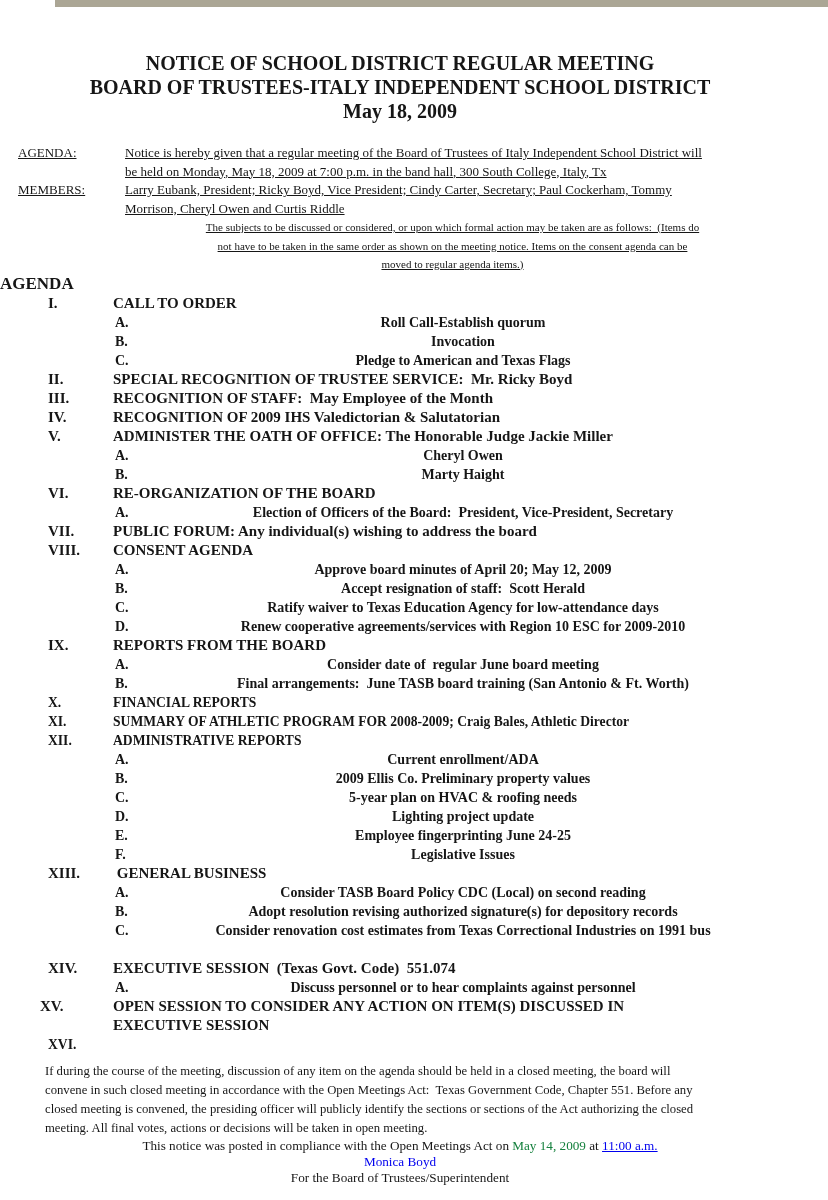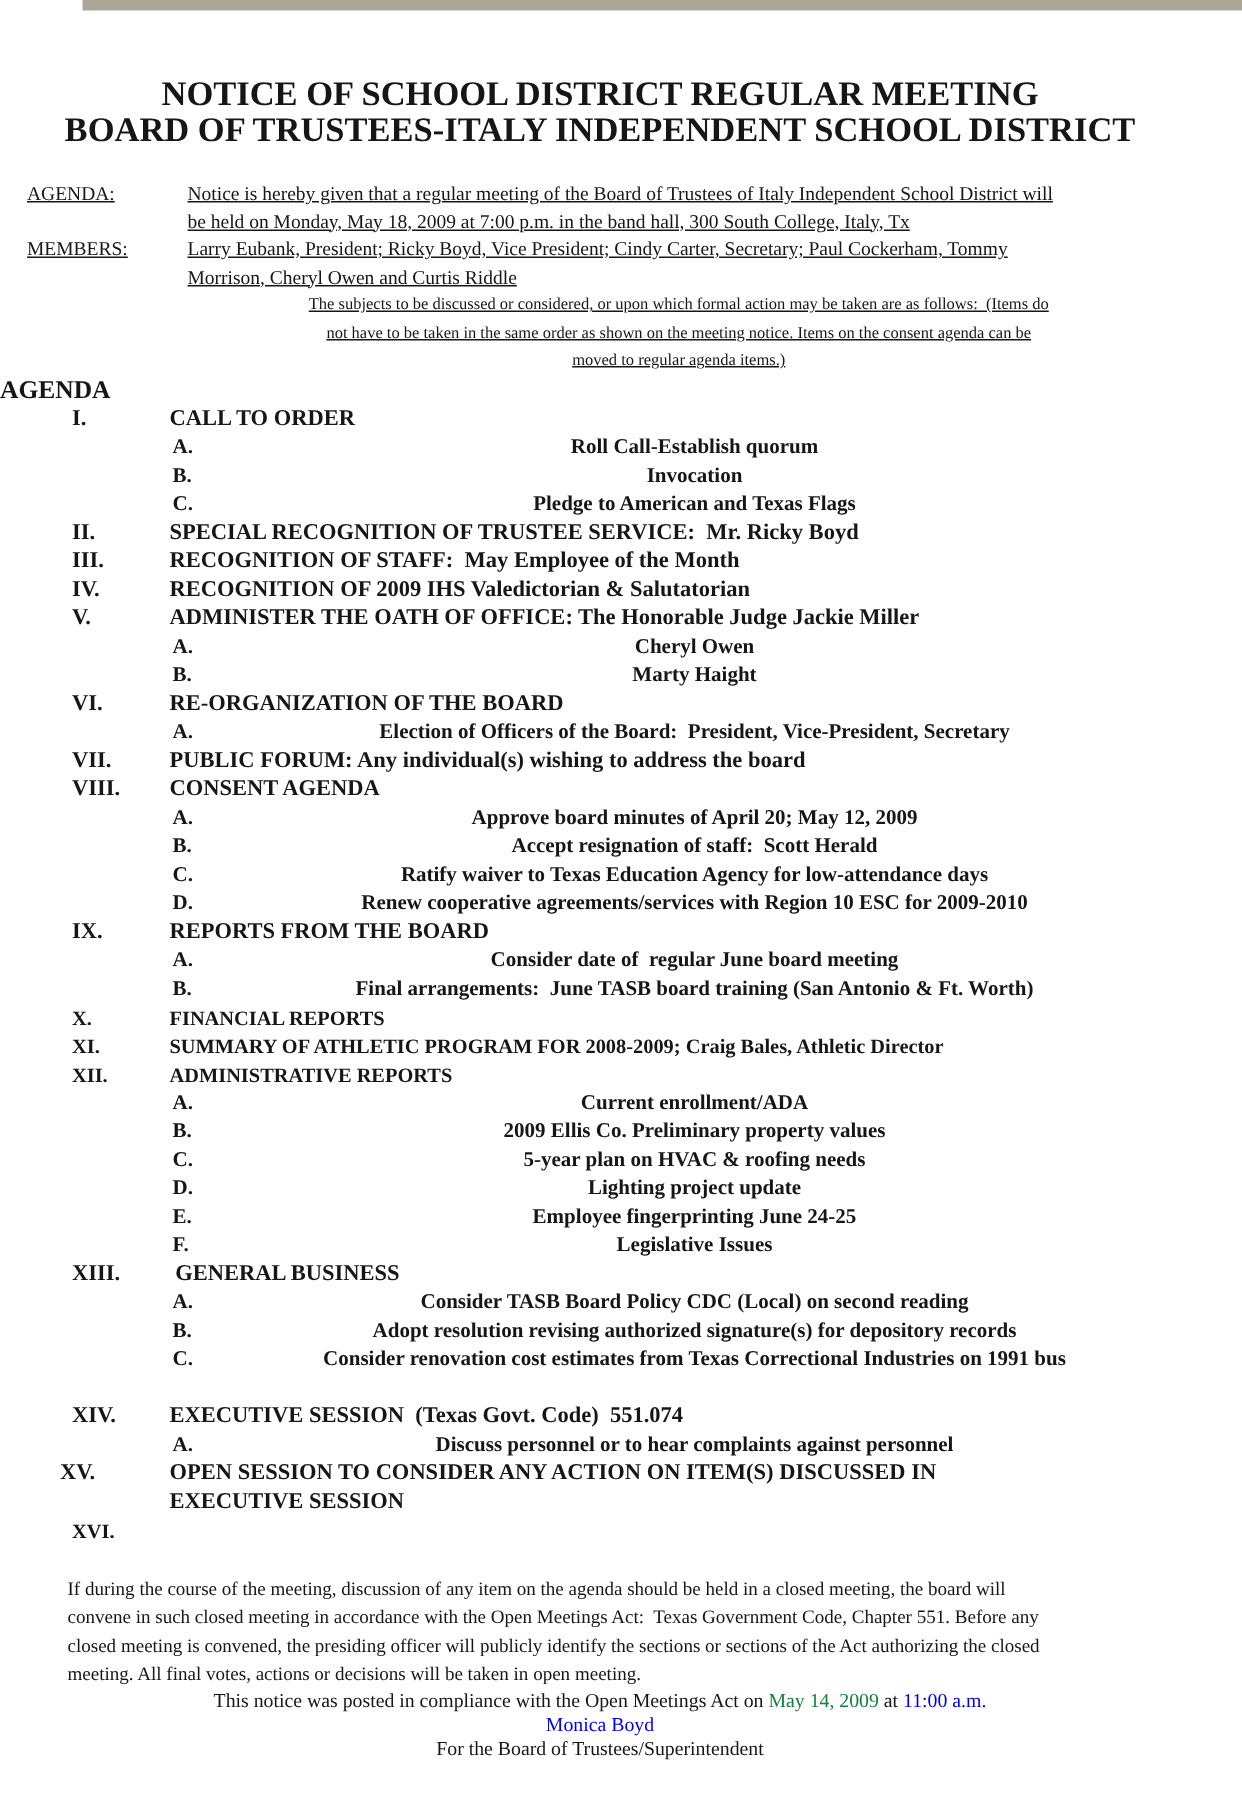--- a/index.html
+++ b/index.html
@@ -7,56 +7,57 @@
     width:828px; height:1200px;
     background:#ffffff;
     font-family:"Liberation Serif","DejaVu Serif",serif;
     color:#161616;
     overflow:hidden;
   }
   .page { position:relative; width:828px; height:1200px; background:#fff; overflow:hidden; }
   .top-bar { position:absolute; top:0; left:55px; right:0; height:7px; background:#aba695; }
   .content { width:800px; }
 
-  header.doc-header { margin-top:51px; text-align:center; font-weight:bold; font-size:23px; line-height:24px; }
+  header.doc-header { margin-top:51px; text-align:center; font-weight:bold; font-size:20px; line-height:24px; }
 
   section.info { margin-top:21px; font-size:13px; line-height:18.5px; }
   .info-row { display:flex;text-decoration:underline; }
   .info-label { flex:0 0 125px; padding-left:18px; box-sizing:border-box; }
   .info-text { flex:1; padding-right:20px; white-space:pre-wrap; }
   .info-text.centered { text-align:center; font-size:11px; }
 
   h2.agenda-heading { margin:0; text-align:left; font-size:17px; line-height:20px; font-weight:bold; }
 
   main.agenda-list { margin-top:0; }
   .item { display:flex; font-weight:bold; font-size:15px; line-height:19px; }
   .item .num { flex:0 0 65px; margin-left:48px; }
   .item .txt { flex:1; padding-right:34px; white-space:pre-wrap; }
   .item.small { font-size:13.6px; }
   .item.gap-before { margin-top:19px; }
   .item.outdent .num { margin-left:40px; flex-basis:73px; }
   .sub { display:flex; font-weight:bold; font-size:14px; line-height:19px; }
   .sub .num { flex:0 0 31px; margin-left:115px; }
   .sub .txt { flex:1; padding-right:20px; white-space:pre-wrap;text-align:center; }
 
-  footer.doc-footer { margin-top:20px; font-size:13.2px; }
+  footer.doc-footer { margin-top:8px; font-size:13.2px; }
   .closing { margin:0 15px 0 45px; font-size:12.7px; line-height:19px; white-space:pre-wrap; }
   .fline { margin:0; text-align:center; line-height:16px; }
   .blue { color:#0000ee; }
 </style>
 </head>
 <body style="color: rgb(22, 22, 22); background: rgb(255, 255, 255);">
 
 <div class="page">
   <div class="top-bar" style="background: rgb(171, 166, 149);"></div>
   <div class="content">
 
     <header class="doc-header">
       <div>NOTICE OF SCHOOL DISTRICT REGULAR MEETING</div>
       <div>BOARD OF TRUSTEES-ITALY INDEPENDENT SCHOOL DISTRICT</div>
+      <div>May 18, 2009</div>
     </header>
 
     <section class="info">
       <div class="info-row">
         <div class="info-label">AGENDA:</div>
         <div class="info-text">Notice is hereby given that a regular meeting of the Board of Trustees of Italy Independent School District will
 be held on Monday, May 18, 2009 at 7:00 p.m. in the band hall, 300 South College, Italy, Tx</div>
       </div>
       <div class="info-row">
         <div class="info-label">MEMBERS:</div>
@@ -226,19 +227,19 @@
         <div class="item small">
           <span class="num">XVI.</span>
         </div>
       </main>
 
     <footer class="doc-footer">
       <p class="closing">If during the course of the meeting, discussion of any item on the agenda should be held in a closed meeting, the board will
 convene in such closed meeting in accordance with the Open Meetings Act:  Texas Government Code, Chapter 551. Before any
 closed meeting is convened, the presiding officer will publicly identify the sections or sections of the Act authorizing the closed
 meeting. All final votes, actions or decisions will be taken in open meeting.</p>
-      <p class="fline"><span>This notice was posted in compliance with the Open Meetings Act on </span><span class="blue" style="color: #15803d;">May 14, 2009</span><span> at </span><span class="blue" style="color: rgb(0, 0, 238);">11:00 a.m.</span></p>
+      <p class="fline"><span>This notice was posted in compliance with the Open Meetings Act on </span><span class="blue" style="color: #15803d;">May 14, 2009</span><span> at </span><span class="blue" style="color: rgb(0, 0, 238); text-decoration: underline;">11:00 a.m.</span></p>
       <p class="fline blue" style="color: rgb(0, 0, 238);">Monica Boyd</p>
       <p class="fline">For the Board of Trustees/Superintendent</p>
     </footer>
 
   </div>
 </div>
 
 </body></html>

